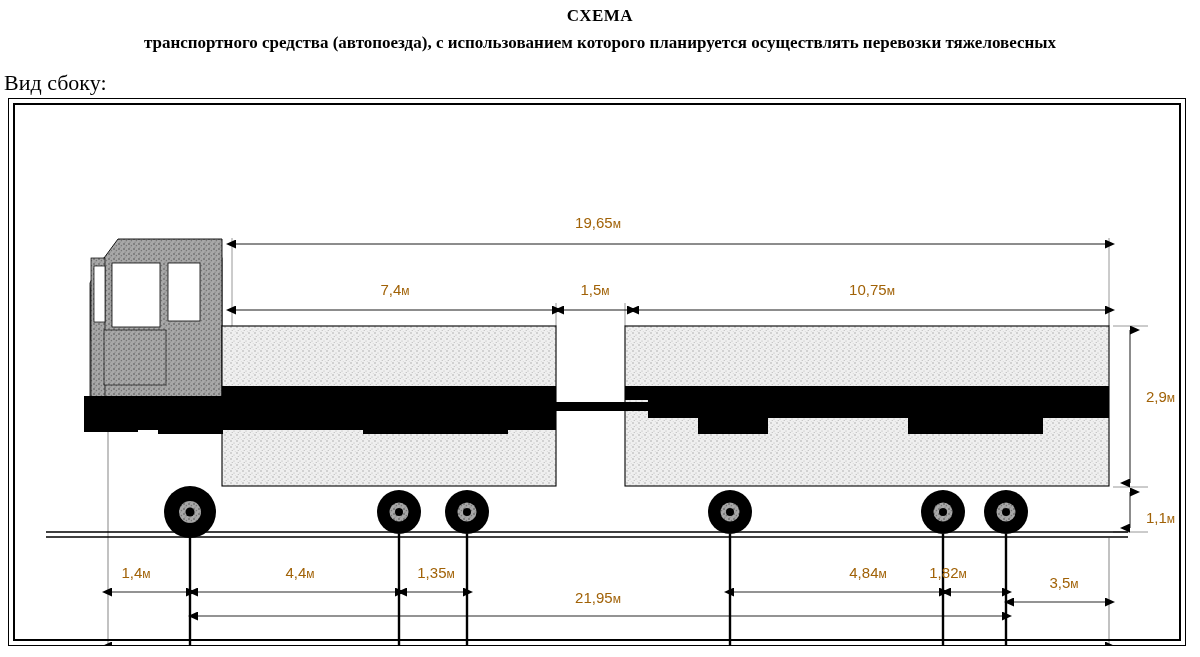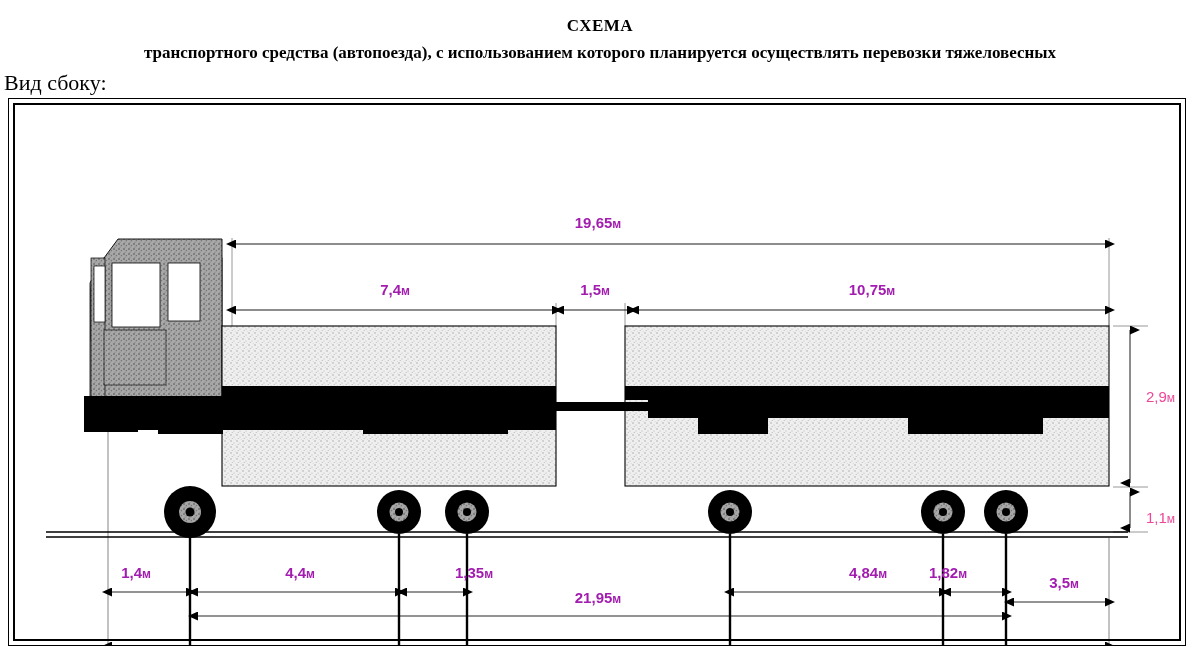--- a/index.html
+++ b/index.html
@@ -8,21 +8,21 @@
     font-family:"Liberation Serif", serif;
     color:#000;
     position:relative;
     overflow:hidden;
   }
   
   #header{position:absolute;left:0;top:0;width:1200px;text-align:center;}
   #doc-title{
     font-family:"Liberation Serif", serif;
     font-weight:bold;font-size:17px;letter-spacing:.5px;
-    margin:16px 0 0 0;line-height:19px;
+    margin:6px 0 0 0;line-height:19px;
   }
   #view-label{
     position:absolute;left:4px;top:70px;
     font-family:"Liberation Serif", serif;
     font-size:22px;font-weight:normal;
   }
 
   
   #frame{
     position:absolute;left:8px;top:98px;
@@ -36,30 +36,30 @@
     border:2px solid #000;
     box-sizing:border-box;
   }
   #canvas{position:absolute;left:0;top:0;width:1178px;height:548px;}
   #canvas svg{display:block;}
 
   
   .lbl{
     position:absolute;
     font-family:"Liberation Sans", sans-serif;
-    font-size:15px;font-weight:bold;
-    color:#a21caf;white-space:nowrap;
+    font-size:15px;font-weight:normal;
+    color:#a16207;white-space:nowrap;
     transform:translateX(-50%);
     letter-spacing:0px;
   }
   .lbl .u{font-size:12px;}
   .vlbl{
     position:absolute;
     font-family:"Liberation Sans", sans-serif;
-    font-size:15px;white-space:nowrap;color:#ec4899;
+    font-size:15px;white-space:nowrap;color:#a16207;
   }
 </style>
 <style>.subline{font-family:"Liberation Serif",serif;font-weight:bold;font-size:17px;line-height:22px;margin:7px 14px 0 14px;}</style></head>
 <body>
 
 <div id="header">
   <div id="doc-title">СХЕМА</div>
   <div class="subline">транспортного средства (автопоезда), с использованием которого планируется осуществлять перевозки  тяжеловесных</div>
 </div>
 <div id="view-label">Вид сбоку:</div>
@@ -251,20 +251,20 @@
   </svg>
 </div>
 
 <div id="labels">
     <div class="lbl" style="left: 598px; top: 214px;">19,65<span class="u">м</span></div>
     <div class="lbl" style="left: 395px; top: 281px;">7,4<span class="u">м</span></div>
     <div class="lbl" style="left: 595px; top: 281px; text-align: center;">1,5<span class="u">м</span></div>
     <div class="lbl" style="left: 872px; top: 281px;">10,75<span class="u">м</span></div>
     <div class="lbl" style="left: 136px; top: 564px;">1,4<span class="u">м</span></div>
     <div class="lbl" style="left: 300px; top: 564px;">4,4<span class="u">м</span></div>
-    <div class="lbl" style="left: 436px; top: 564px; margin-left: 38px;">1,35<span class="u">м</span></div>
+    <div class="lbl" style="left: 436px; top: 564px;">1,35<span class="u">м</span></div>
     <div class="lbl" style="left: 868px; top: 564px;">4,84<span class="u">м</span></div>
     <div class="lbl" style="left: 948px; top: 564px;">1,82<span class="u">м</span></div>
     <div class="lbl" style="left: 1064px; top: 574px;">3,5<span class="u">м</span></div>
     <div class="lbl" style="left: 598px; top: 589px;">21,95<span class="u">м</span></div>
     <div class="vlbl" style="left: 1146px; top: 388px;">2,9<span class="u" style="font-size:12px">м</span></div>
     <div class="vlbl" style="left: 1146px; top: 509px;">1,1<span class="u" style="font-size:12px">м</span></div>
   </div>
 
 </body></html>

